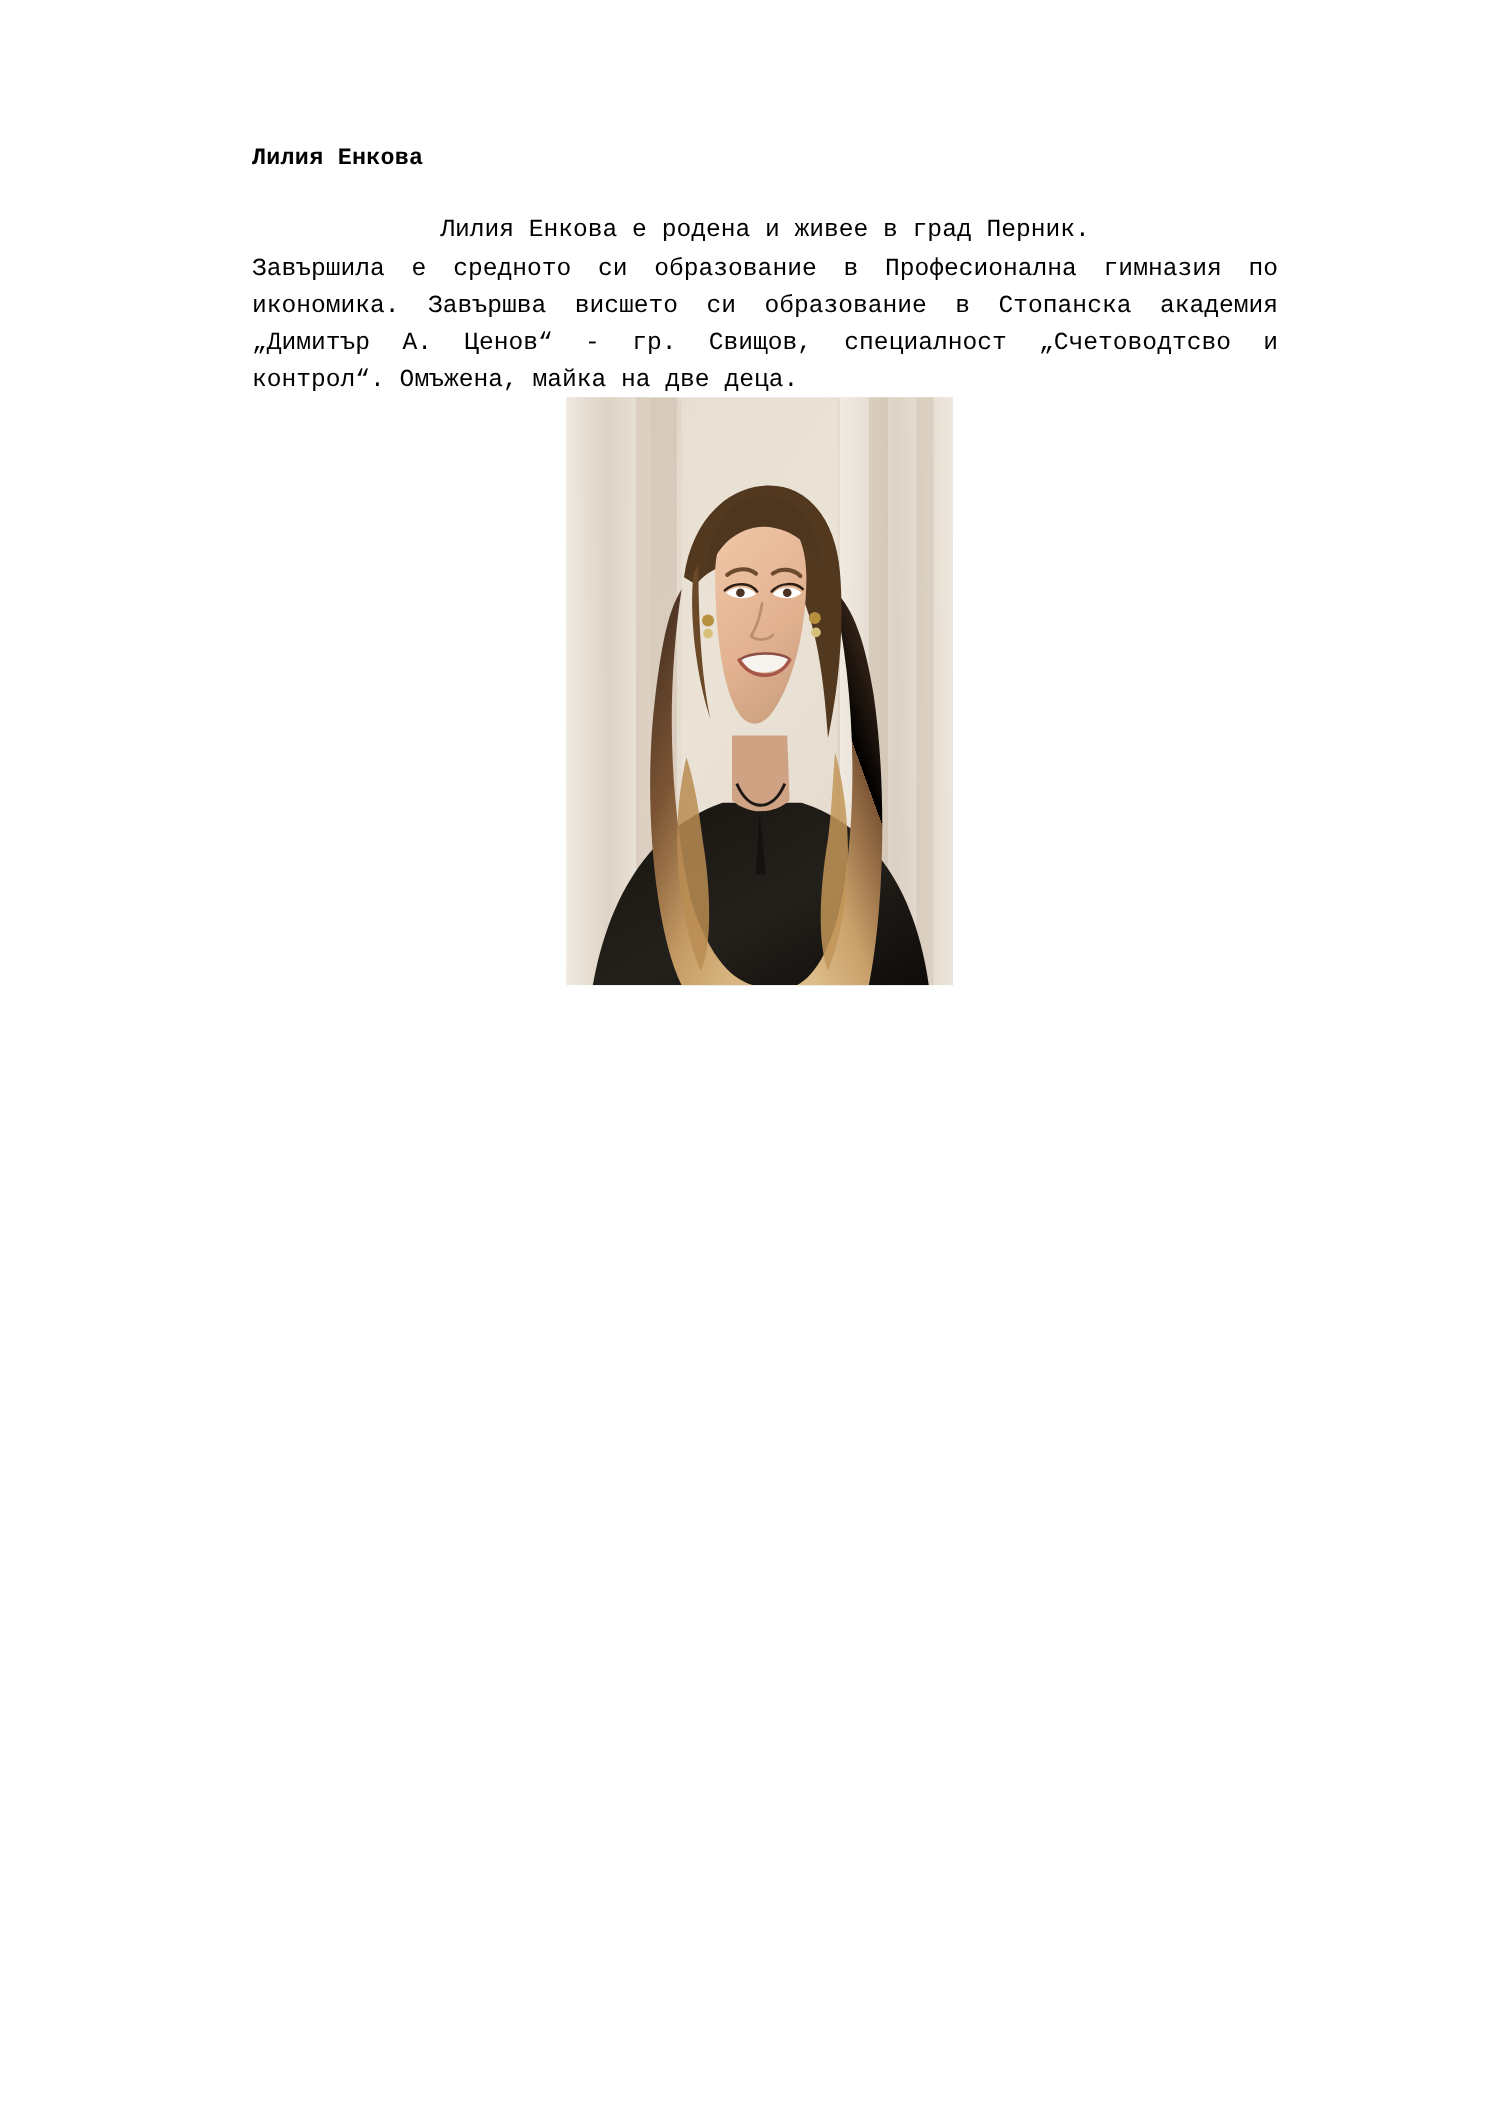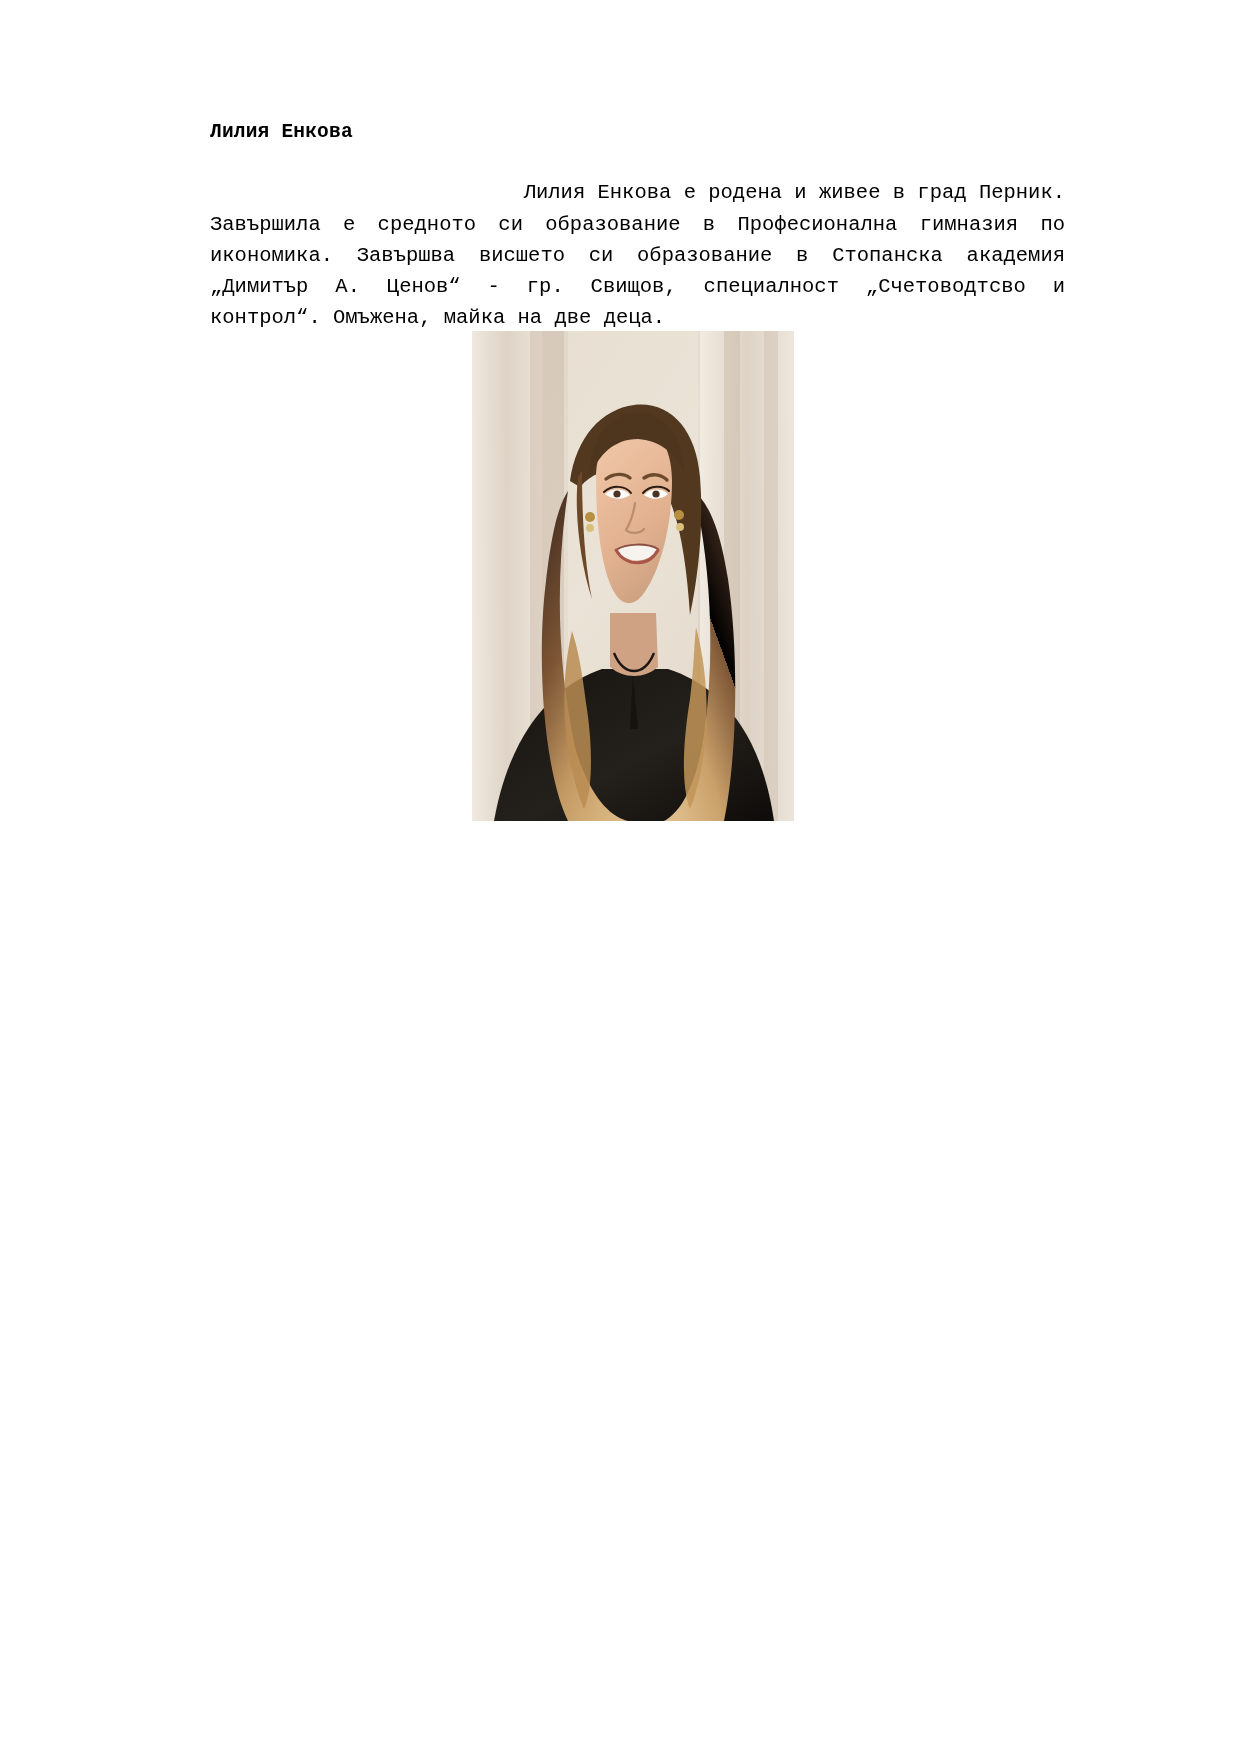--- a/index.html
+++ b/index.html
@@ -32,21 +32,21 @@
   }
   .para {
     font-size: 20.5px;
     line-height: 1.52;
     margin: 0;
     text-align: justify;
     text-justify: inter-word;
   }
   .para .line-plain {
     display: block;
-    text-align: right;
+    text-align: center;
   }
   .photo-wrap {
     position: absolute;
     left: 392px;
     top: 331px;
     width: 322px;
     height: 490px;
   }
   .photo {
     width: 100%;

